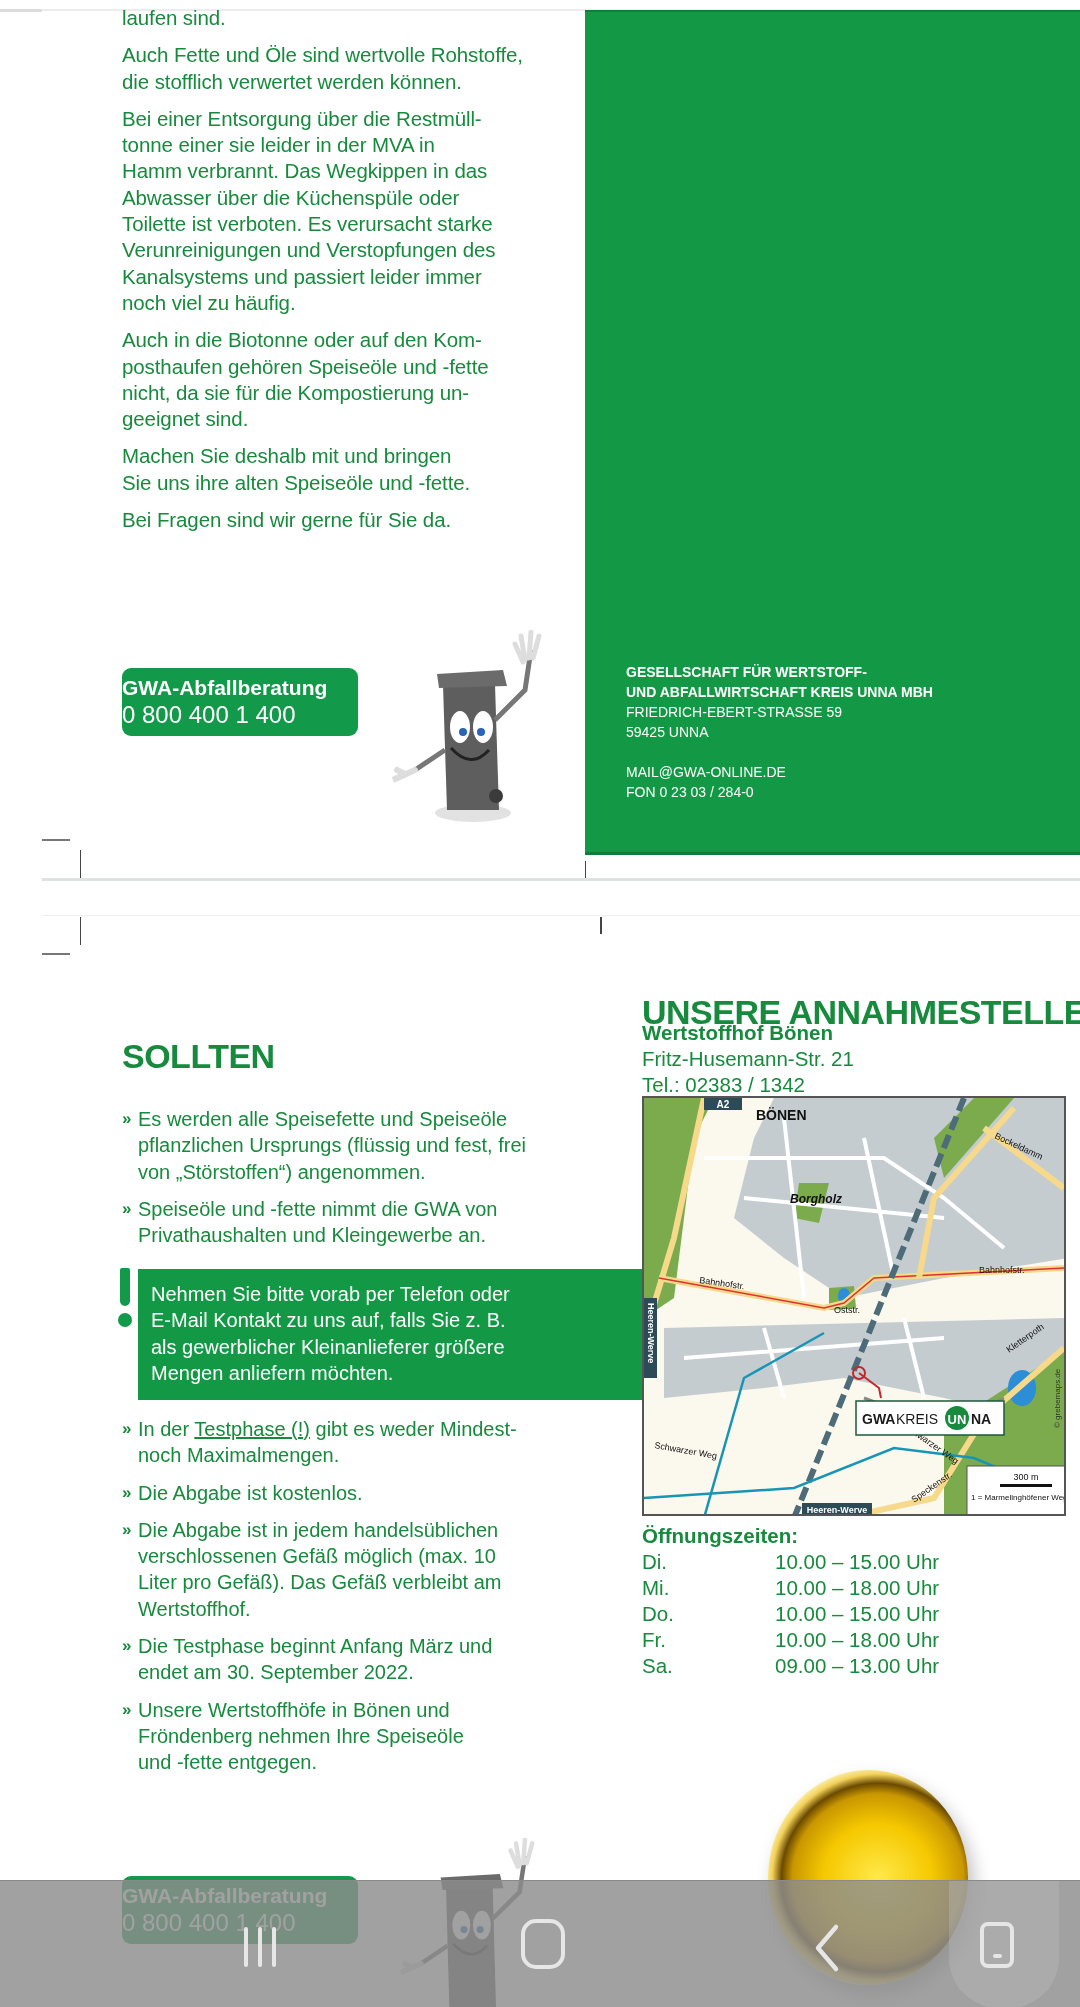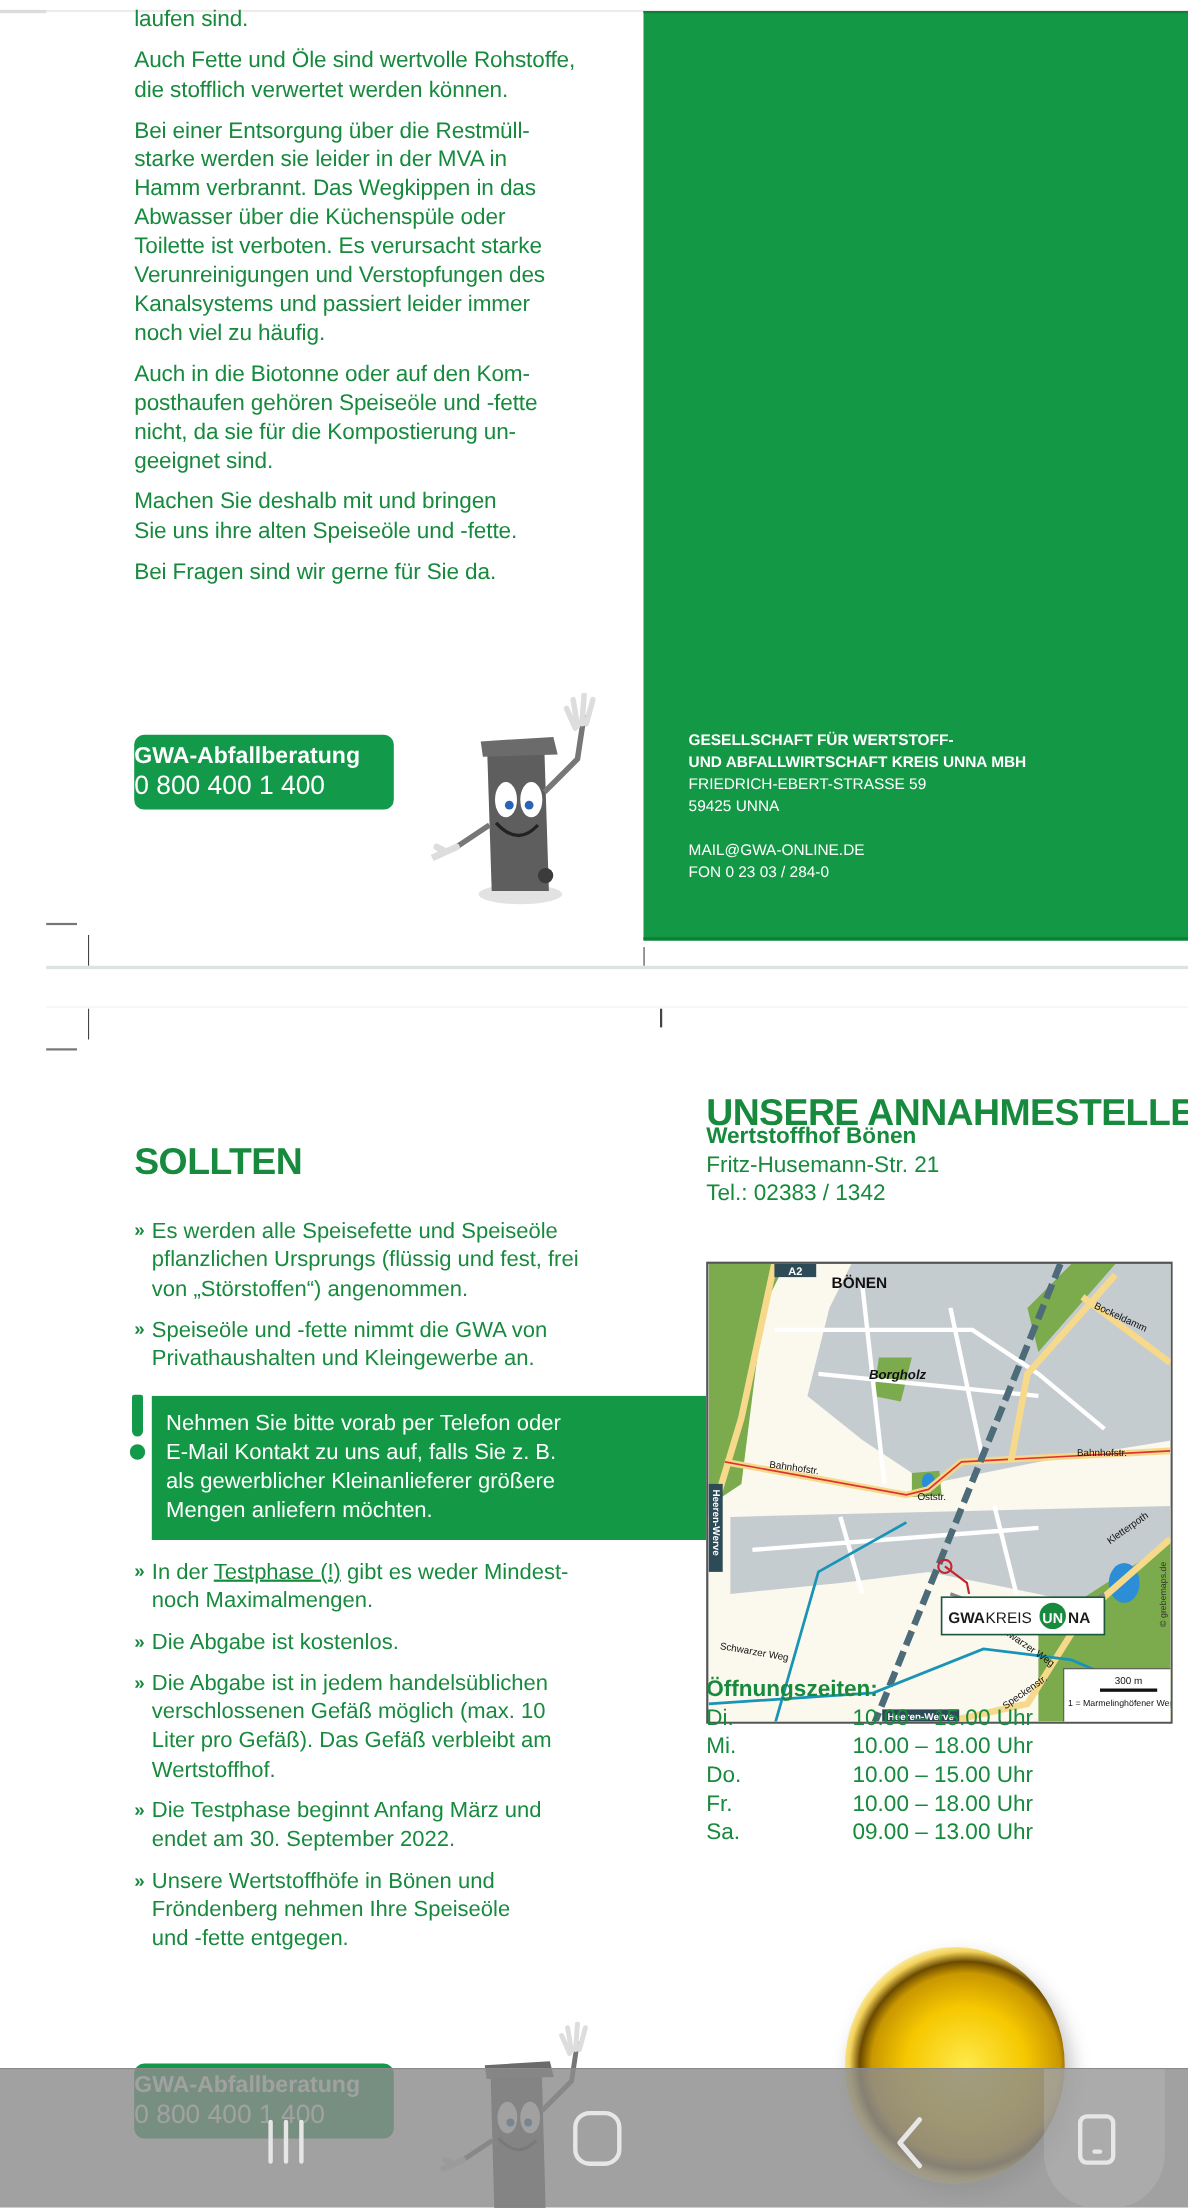--- a/index.html
+++ b/index.html
@@ -32,21 +32,21 @@
   .bullet .u { font-weight: normal; text-decoration: underline; }
 
   .notice { position: absolute; left: 138px; top: 1269px; width: 504px; height: 131px; background: #139946; color: #fff; font-size: 20px; line-height: 26.3px; padding: 12px 14px 0 13px; }
   .excl { position: absolute; left: 118px; top: 1268px; width: 14px; height: 60px; }
   .excl .bar { position: absolute; left: 2px; top: 0; width: 10px; height: 38px; background: #13994a; border-radius: 2px 2px 5px 5px; }
   .excl .dot { position: absolute; left: 0; top: 45px; width: 14px; height: 14px; border-radius: 50%; background: #13994a; }
 
   .station { position: absolute; left: 642px; top: 1020px; font-size: 20.5px; line-height: 26px; color: #178a3d; }
   .station .name { font-weight: bold; }
 
-  .map { position: absolute; left: 642px; top: 1147px; width: 424px; height: 420px; border: 2px solid #555; overflow: hidden; background: #e5e5e5; }
+  .map { position: absolute; left: 642px; top: 1096px; width: 424px; height: 420px; border: 2px solid #555; overflow: hidden; background: #0f172a; }
 
   .hours { position: absolute; left: 642px; top: 1523px; font-size: 20.5px; line-height: 26px; color: #178a3d; width: 360px; }
   .hours .title { font-weight: bold; }
   .hours .row { display: flex; }
   .hours .day { width: 133px; }
 
   .mascot { position: absolute; }
   .oil { position: absolute; left: 768px; top: 1770px; width: 200px; height: 215px; border-radius: 50%;
          background: radial-gradient(ellipse at 55% 50%, #ffe94a 0%, #f5c800 35%, #c99700 55%, #6b4a00 62%, #f3d25a 68%, #fff7c0 74%, #c89a10 80%, #ffffff 90%);
          box-shadow: 6px 10px 18px rgba(0,0,0,0.25); }
@@ -66,21 +66,21 @@
 <div class="topline"></div>
 <div class="topline-dash"></div>
 
 <div class="txt" style="top:5px;">
   <p><span>laufen sind.</span></p>
   <p style="margin-top:11px">
     <span>Auch Fette und Öle sind wertvolle Rohstoffe,</span><br><span>die stofflich verwertet werden können.</span>
   </p>
   <p style="margin-top:11px">
     <span>Bei einer Entsorgung über die Restmüll-</span><br>
-    <span>starke werden sie leider in der MVA in</span><br>
+    <span>tonne einer sie leider in der MVA in</span><br>
     <span>Hamm verbrannt. Das Wegkippen in das</span><br>
     <span>Abwasser über die Küchenspüle oder</span><br>
     <span>Toilette ist verboten. Es verursacht starke</span><br>
     <span>Verunreinigungen und Verstopfungen des</span><br>
     <span>Kanalsystems und passiert leider immer</span><br>
     <span>noch viel zu häufig.</span>
   </p>
   <p style="margin-top:11px">
     <span>Auch in die Biotonne oder auf den Kom-</span><br>
     <span>posthaufen gehören Speiseöle und -fette</span><br>

